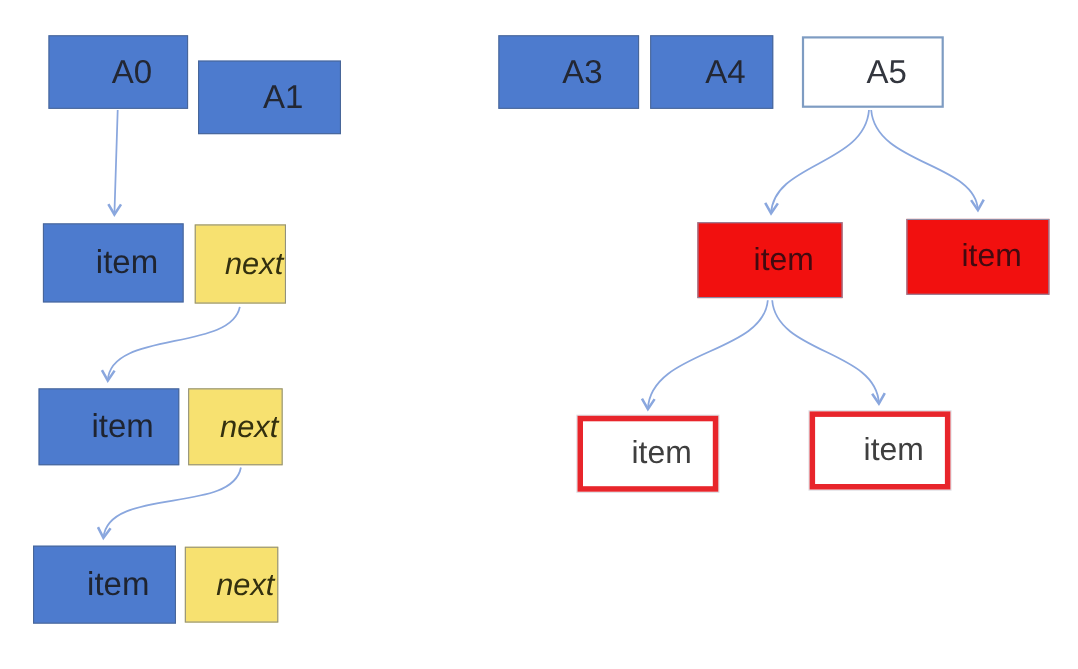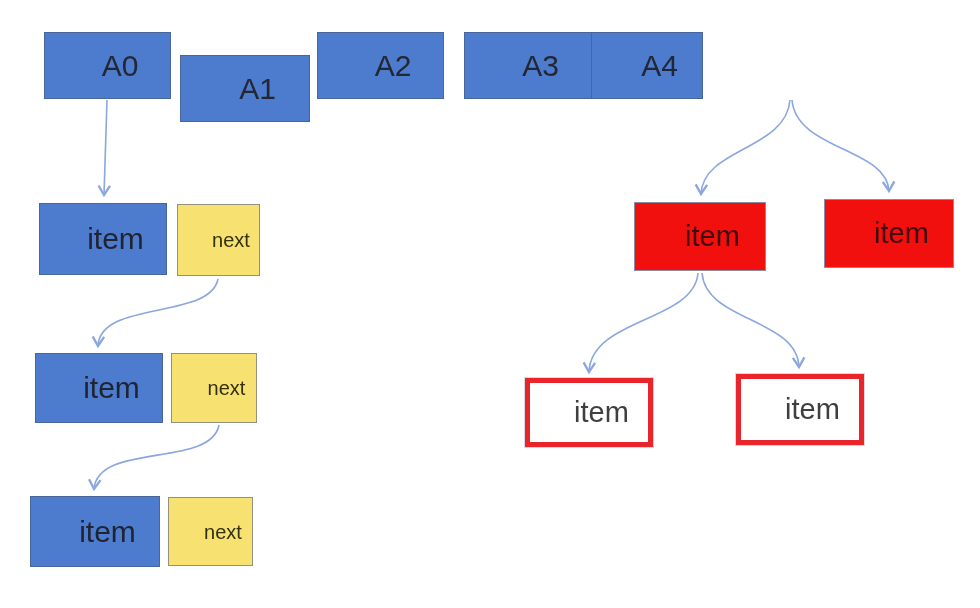--- a/index.html
+++ b/index.html
@@ -41,22 +41,23 @@
   }
   .blue-item {
     background: var(--bucket-blue, #4d7bce);
     border: 1px solid rgba(70, 85, 110, 0.55);
     font-size: 30px;
     color: #1f2430;
   }
   .yellow-next {
     background: var(--next-yellow, #f7e170);
     border: 1px solid #91917f;
-    font-size: 20px;
+    font-size: 28px;
     color: #33300f;
+    font-style: italic;
   }
   .red-node {
     background: var(--node-red, #f2100f);
     border: 1px solid #8b8ba6;
     font-size: 29px;
     color: #420a10;
   }
   .leaf-node {
     background: #ffffff;
     border: 5px solid var(--leaf-border, #e8252b);
@@ -80,23 +81,23 @@
     <path d="M218,279 C210,320 100,300 98,346" marker-end="url(#vhead)"></path>
     <path d="M219,425 C211,468 98,442 94,489" marker-end="url(#vhead)"></path>
     <path d="M790,100 C786,150 703,148 701,194" marker-end="url(#vhead)"></path>
     <path d="M792,100 C796,150 887,148 889,191" marker-end="url(#vhead)"></path>
     <path d="M698,273 C694,322 591,318 589,372" marker-end="url(#vhead)"></path>
     <path d="M702,273 C706,322 797,318 799,367" marker-end="url(#vhead)"></path>
   </svg>
 
   <div class="box bucket" style="left:44px; top:32px; width:127px; height:67px;">A0</div>
   <div class="box bucket" style="left:180px; top:32px; width:130px; height:67px;margin-top:23px;">A1</div>
-  <div class="box bucket" style="left:317px; top:32px; width:127px; height:67px;">A2</div>
-  <div class="box bucket" style="left:464px; top:32px; width:128px; height:67px;">A3</div>
+  <div class="box bucket" style="left:453px; top:32px; width:128px; height:67px;">A3</div>
   <div class="box bucket" style="left:591px; top:32px; width:112px; height:67px;">A4</div>
+  <div class="box bucket-empty" style="left:729px; top:33px; width:129px; height:65px;">A5</div>
 
   <div class="box blue-item" style="left:39px; top:203px; width:128px; height:72px;">item</div>
   <div class="box yellow-next" style="left:177px; top:204px; width:83px; height:72px;">next</div>
 
   <div class="box blue-item" style="left:35px; top:353px; width:128px; height:70px;">item</div>
   <div class="box yellow-next" style="left:171px; top:353px; width:86px; height:70px;">next</div>
 
   <div class="box blue-item" style="left:30px; top:496px; width:130px; height:71px;">item</div>
   <div class="box yellow-next" style="left:168px; top:497px; width:85px; height:69px;">next</div>
 

